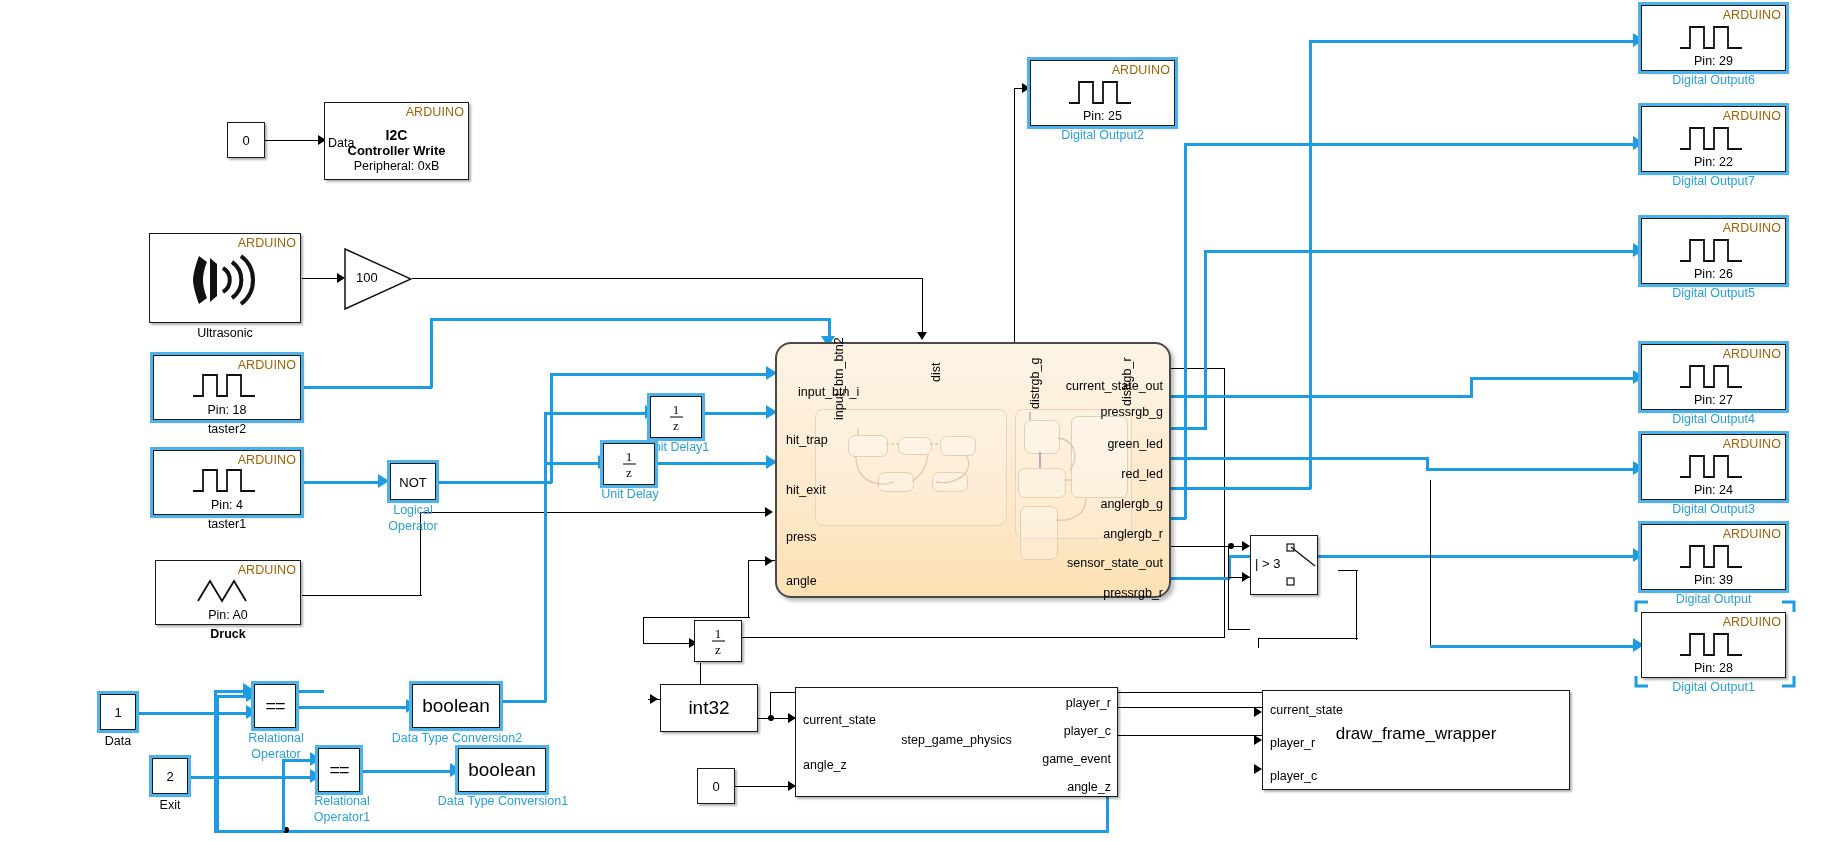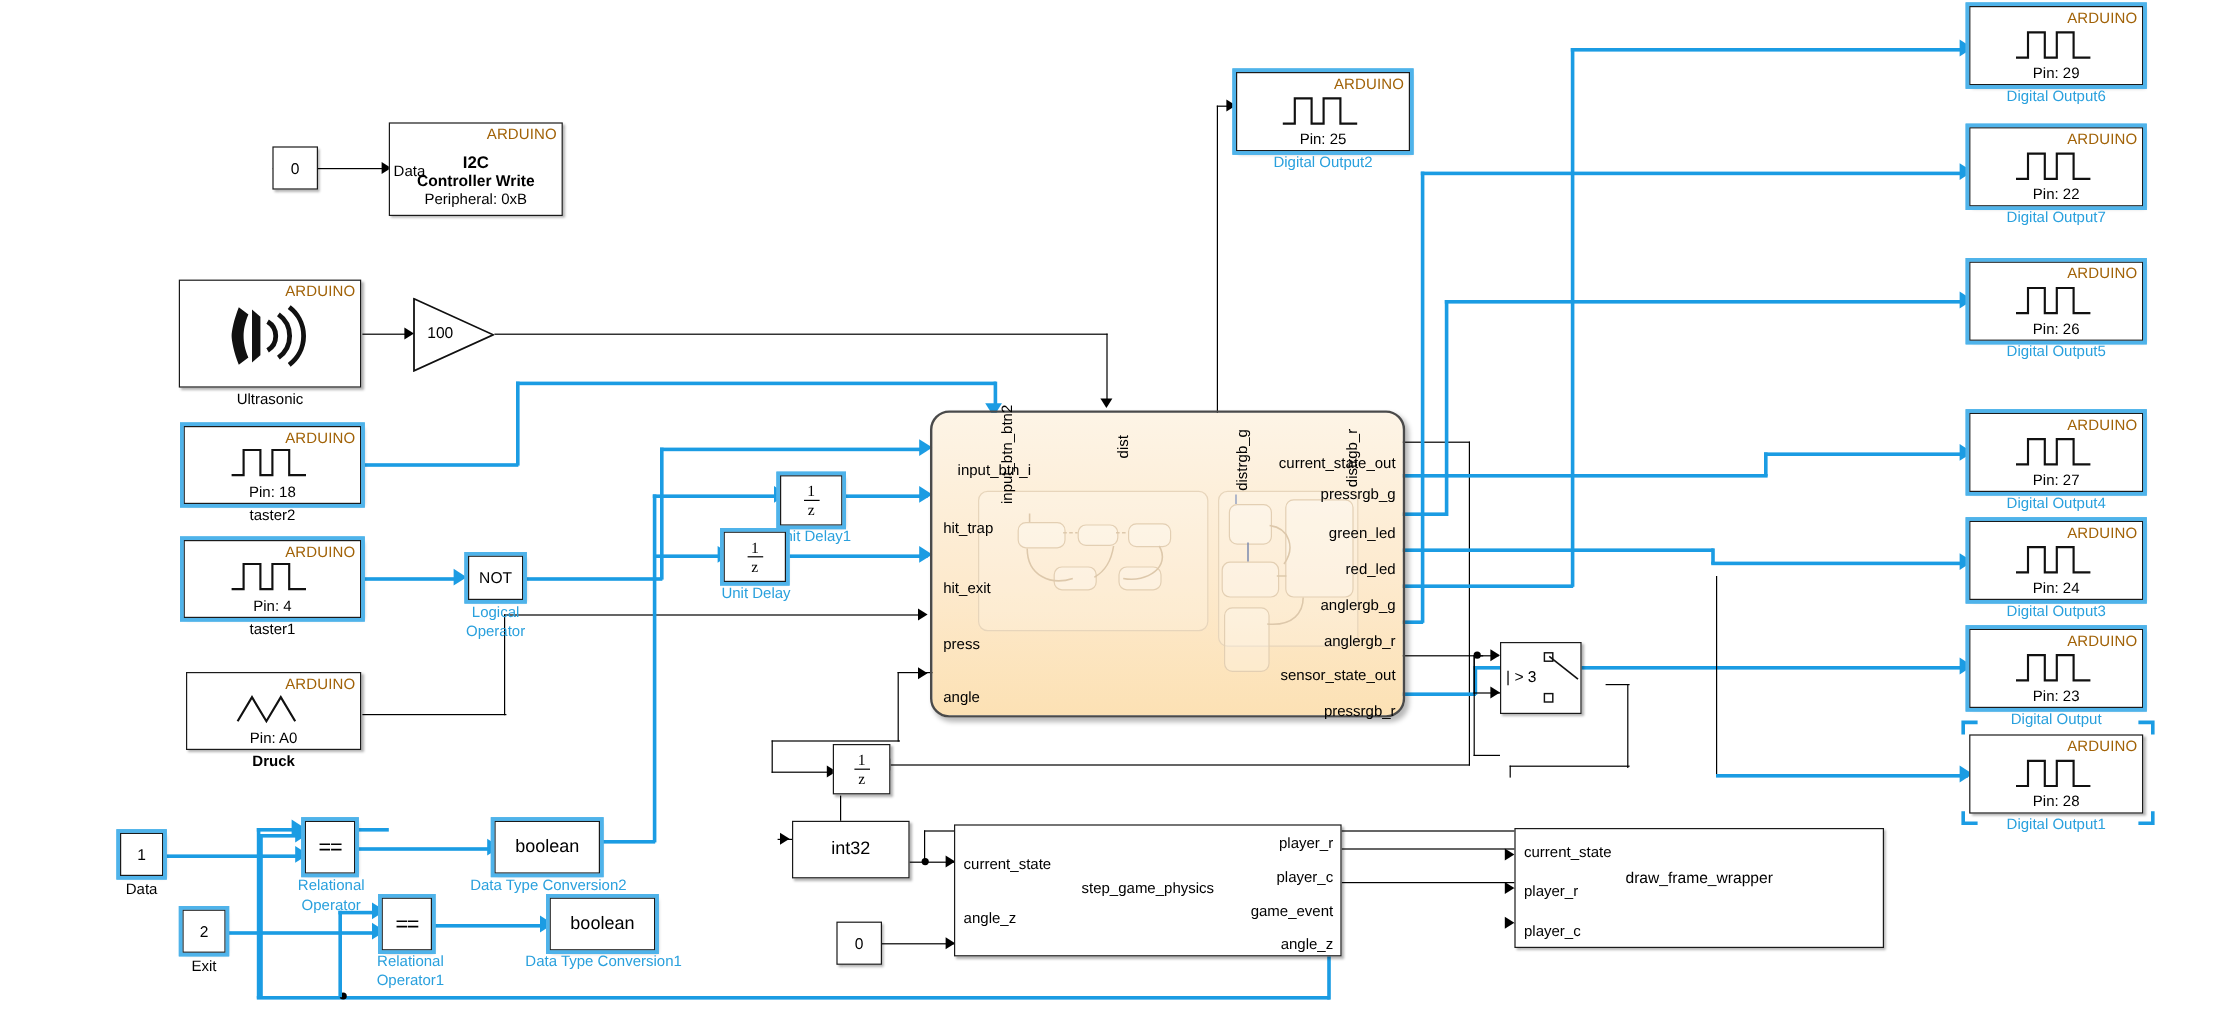--- a/index.html
+++ b/index.html
@@ -55,21 +55,21 @@
   #initblk .ibox{position:absolute;left:14px;top:28px;width:54px;height:22px;border:1px solid #b9b9b9;background:#f7f7f7;}
   .pwr{display:inline-block;vertical-align:-2px;margin-right:6px;}
 
   
   .icn{position:absolute;left:0;right:0;top:6px;display:flex;justify-content:center;}
 
   
   .swtxt{position:absolute;font-size:13px;}
   
   .ctr{position:absolute;left:0;right:0;top:50%;transform:translateY(-50%);text-align:center;}
-  .ctrtxt{font-size:15px;color:#000;}
+  .ctrtxt{font-size:19px;color:#000;}
   .frac{position:absolute;left:0;right:0;top:50%;transform:translateY(-50%);text-align:center;
         font-family:"Liberation Serif",serif;font-size:13px;line-height:1.0;}
   .frac .bar{display:block;width:13px;height:1px;background:#000;margin:1px auto;}
 </style>
 </head>
 <body>
 
 <div id="canvas">
 
   <div class="w wh" style="left:227px;top:140px;width:93px;"></div>
@@ -453,21 +453,21 @@
     <div style="position:absolute;left:0;right:0;top:45px;text-align:center;font-size:12.5px;">step_game_physics</div>
     <span class="portlbl" style="left:7px;top:25px;">current_state</span>
     <span class="portlbl" style="left:7px;top:70px;">angle_z</span>
     <span class="portlbl" style="right:6px;top:8px;">player_r</span>
     <span class="portlbl" style="right:6px;top:36px;">player_c</span>
     <span class="portlbl" style="right:6px;top:64px;">game_event</span>
     <span class="portlbl" style="right:6px;top:92px;">angle_z</span>
   </div>
 
   <div class="blk" style="left:1262px;top:690px;width:308px;height:100px;">
-    <div style="position:absolute;left:0;right:0;top:33px;text-align:center;font-size:13px;">draw_frame_wrapper</div>
+    <div style="position:absolute;left:0;right:0;top:33px;text-align:center;font-size:17px;">draw_frame_wrapper</div>
     <span class="portlbl" style="left:7px;top:12px;">current_state</span>
     <span class="portlbl" style="left:7px;top:45px;">player_r</span>
     <span class="portlbl" style="left:7px;top:78px;">player_c</span>
   </div>
 
   <div class="blk sel" style="left:1030px;top:60px;width:145px;height:66px;">
     <span class="ard">ARDUINO</span>
     <div class="icn" style="top:18px;">
       <svg width="80" height="26" viewBox="0 0 80 26">
         <polyline points="6,24 16,24 16,3 30,3 30,24 40,24 40,3 54,3 54,24 68,24" fill="none" stroke="#111" stroke-width="1.8"></polyline>
@@ -532,21 +532,21 @@
   </div>
   <div class="lbl blue" style="left:1641px;top:502px;width:145px;">Digital Output3</div>
 
   <div class="blk sel" style="left:1641px;top:524px;width:145px;height:66px;">
     <span class="ard">ARDUINO</span>
     <div class="icn" style="top:18px;">
       <svg width="80" height="26" viewBox="0 0 80 26">
           <polyline points="6,24 16,24 16,3 30,3 30,24 40,24 40,3 54,3 54,24 68,24" fill="none" stroke="#111" stroke-width="1.8"></polyline>
         </svg>
     </div>
-    <div class="pin">Pin: 23</div>
+    <div class="pin">Pin: 39</div>
   </div>
   <div class="lbl blue" style="left:1641px;top:592px;width:145px;">Digital Output</div>
 
   <div class="blk" style="left:1641px;top:612px;width:145px;height:66px;">
     <span class="ard">ARDUINO</span>
     <div class="icn" style="top:18px;">
       <svg width="80" height="26" viewBox="0 0 80 26">
           <polyline points="6,24 16,24 16,3 30,3 30,24 40,24 40,3 54,3 54,24 68,24" fill="none" stroke="#111" stroke-width="1.8"></polyline>
         </svg>
     </div>

